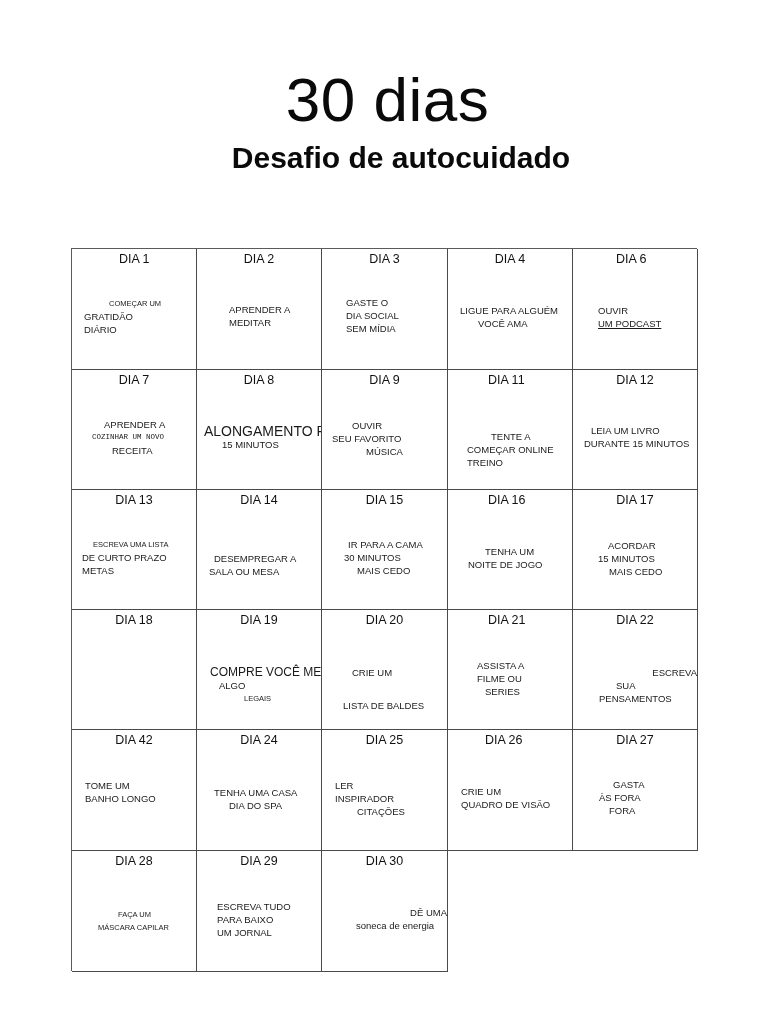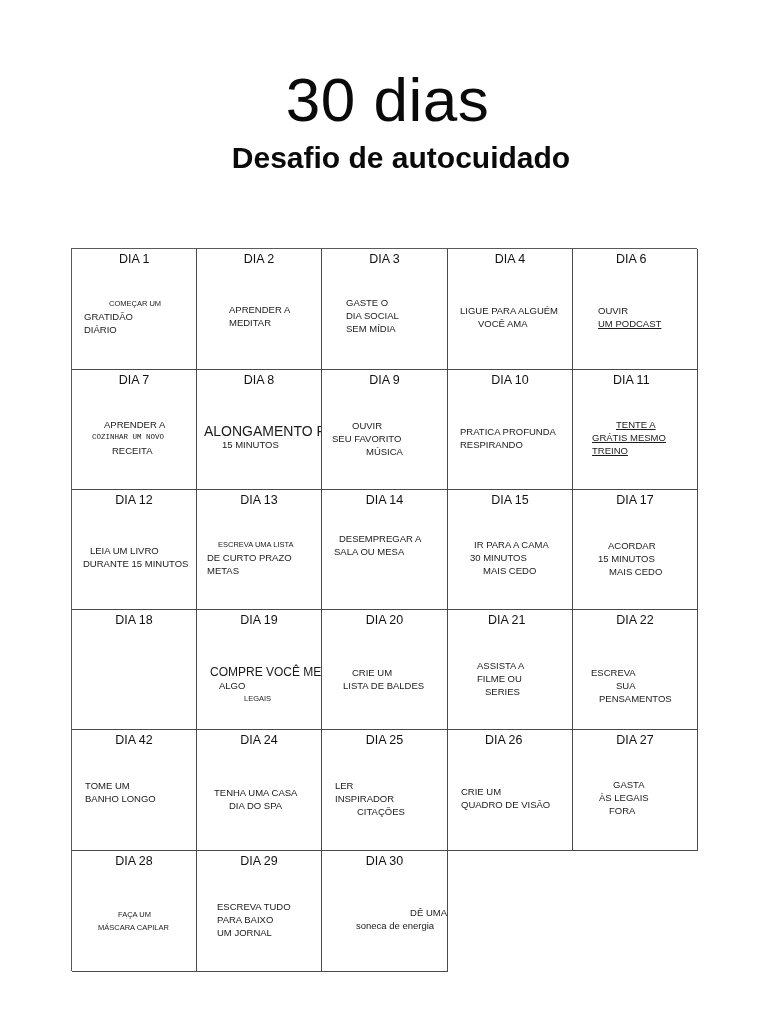--- a/index.html
+++ b/index.html
@@ -144,67 +144,67 @@
     </div>
   </div>
   <div class="cell">
     <div class="cell-head">DIA 9</div>
     <div class="cell-body" style="top:49px;">
       <span class="ln" style="padding-left:30px;">OUVIR</span>
       <span class="ln" style="padding-left:10px;">SEU FAVORITO</span>
       <span class="ln" style="padding-left:44px;">MÚSICA</span>
     </div>
   </div>
-  <div class="cell">
-    <div class="cell-head">DIA 10</div>
-    <div class="cell-body" style="top:55px;">
-      <span class="ln" style="padding-left:12px;">PRATICA PROFUNDA</span>
-      <span class="ln" style="padding-left:12px;">RESPIRANDO</span>
-    </div>
-  </div>
 
   <div class="cell">
     <div class="cell-head" style="text-align:left;padding-left:40px;">DIA 11</div>
-    <div class="cell-body" style="top:48px;text-decoration:underline;">
+    <div class="cell-body" style="top:60px;">
       <span class="ln" style="padding-left:43px;">TENTE A</span>
-      <span class="ln" style="padding-left:19px;">GRÁTIS MESMO</span>
+      <span class="ln" style="padding-left:19px;">COMEÇAR ONLINE</span>
       <span class="ln" style="padding-left:19px;">TREINO</span>
     </div>
   </div>
   <div class="cell">
     <div class="cell-head">DIA 12</div>
     <div class="cell-body" style="top:54px;">
       <span class="ln" style="padding-left:18px;">LEIA UM LIVRO</span>
       <span class="ln" style="padding-left:11px;">DURANTE 15 MINUTOS</span>
     </div>
   </div>
   <div class="cell">
     <div class="cell-head">DIA 13</div>
     <div class="cell-body" style="top:48px;">
       <span class="ln sm" style="padding-left:21px;">ESCREVA UMA LISTA</span>
       <span class="ln" style="padding-left:10px;">DE CURTO PRAZO</span>
       <span class="ln" style="padding-left:10px;">METAS</span>
     </div>
   </div>
   <div class="cell">
     <div class="cell-head">DIA 14</div>
-    <div class="cell-body" style="top:42px;">
+    <div class="cell-body" style="top:62px;">
       <span class="ln" style="padding-left:17px;">DESEMPREGAR A</span>
       <span class="ln" style="padding-left:12px;">SALA OU MESA</span>
     </div>
   </div>
   <div class="cell">
     <div class="cell-head">DIA 15</div>
     <div class="cell-body" style="top:48px;">
       <span class="ln" style="padding-left:26px;">IR PARA A CAMA</span>
       <span class="ln" style="padding-left:22px;">30 MINUTOS</span>
       <span class="ln" style="padding-left:35px;">MAIS CEDO</span>
     </div>
   </div>
 
+  <div class="cell">
+    <div class="cell-head" style="text-align:left;padding-left:40px;">DIA 16</div>
+    <div class="cell-body" style="top:55px;">
+      <span class="ln" style="padding-left:37px;">TENHA UM</span>
+      <span class="ln" style="padding-left:20px;">NOITE DE JOGO</span>
+    </div>
+  </div>
   <div class="cell">
     <div class="cell-head">DIA 17</div>
     <div class="cell-body" style="top:49px;">
       <span class="ln" style="padding-left:35px;">ACORDAR</span>
       <span class="ln" style="padding-left:25px;">15 MINUTOS</span>
       <span class="ln" style="padding-left:36px;">MAIS CEDO</span>
     </div>
   </div>
   <div class="cell">
     <div class="cell-head">DIA 18</div>
@@ -214,36 +214,36 @@
     <div class="cell-body" style="top:56px;">
       <span class="ln sm" style="padding-left:13px;font-size:12px;text-align:right;">COMPRE VOCÊ MESMO</span>
       <span class="ln" style="padding-left:22px;">ALGO</span>
       <span class="ln sm" style="padding-left:47px;">LEGAIS</span>
     </div>
   </div>
   <div class="cell">
     <div class="cell-head">DIA 20</div>
     <div class="cell-body" style="top:56px;">
       <span class="ln" style="padding-left:30px;">CRIE UM</span>
-      <span class="ln" style="padding-left:21px;">LISTA DE BALDES</span>
+      <span class="ln" style="padding-left:21px;margin-top:20px;">LISTA DE BALDES</span>
     </div>
   </div>
 
   <div class="cell">
     <div class="cell-head" style="text-align:left;padding-left:40px;">DIA 21</div>
     <div class="cell-body" style="top:49px;">
       <span class="ln" style="padding-left:29px;">ASSISTA A</span>
       <span class="ln" style="padding-left:29px;">FILME OU</span>
       <span class="ln" style="padding-left:37px;">SERIES</span>
     </div>
   </div>
   <div class="cell">
     <div class="cell-head">DIA 22</div>
     <div class="cell-body" style="top:56px;">
-      <span class="ln" style="padding-left:18px;">ESCREVA</span>
+      <span class="ln" style="padding-left:18px;text-align:right;">ESCREVA</span>
       <span class="ln" style="padding-left:43px;">SUA</span>
       <span class="ln" style="padding-left:26px;">PENSAMENTOS</span>
     </div>
   </div>
   <div class="cell">
     <div class="cell-head">DIA 42</div>
     <div class="cell-body" style="top:49px;">
       <span class="ln" style="padding-left:13px;">TOME UM</span>
       <span class="ln" style="padding-left:13px;">BANHO LONGO</span>
     </div>
@@ -268,21 +268,21 @@
     <div class="cell-head" style="text-align:left;padding-left:37px;">DIA 26</div>
     <div class="cell-body" style="top:55px;">
       <span class="ln" style="padding-left:13px;">CRIE UM</span>
       <span class="ln" style="padding-left:13px;">QUADRO DE VISÃO</span>
     </div>
   </div>
   <div class="cell">
     <div class="cell-head">DIA 27</div>
     <div class="cell-body" style="top:48px;">
       <span class="ln" style="padding-left:40px;">GASTA</span>
-      <span class="ln" style="padding-left:26px;">ÀS LEGAIS</span>
+      <span class="ln" style="padding-left:26px;">ÀS FORA</span>
       <span class="ln" style="padding-left:36px;">FORA</span>
     </div>
   </div>
   <div class="cell">
     <div class="cell-head">DIA 28</div>
     <div class="cell-body" style="top:57px;">
       <span class="ln sm" style="padding-left:46px;">FAÇA UM</span>
       <span class="ln sm" style="padding-left:26px;">MÁSCARA CAPILAR</span>
     </div>
   </div>

